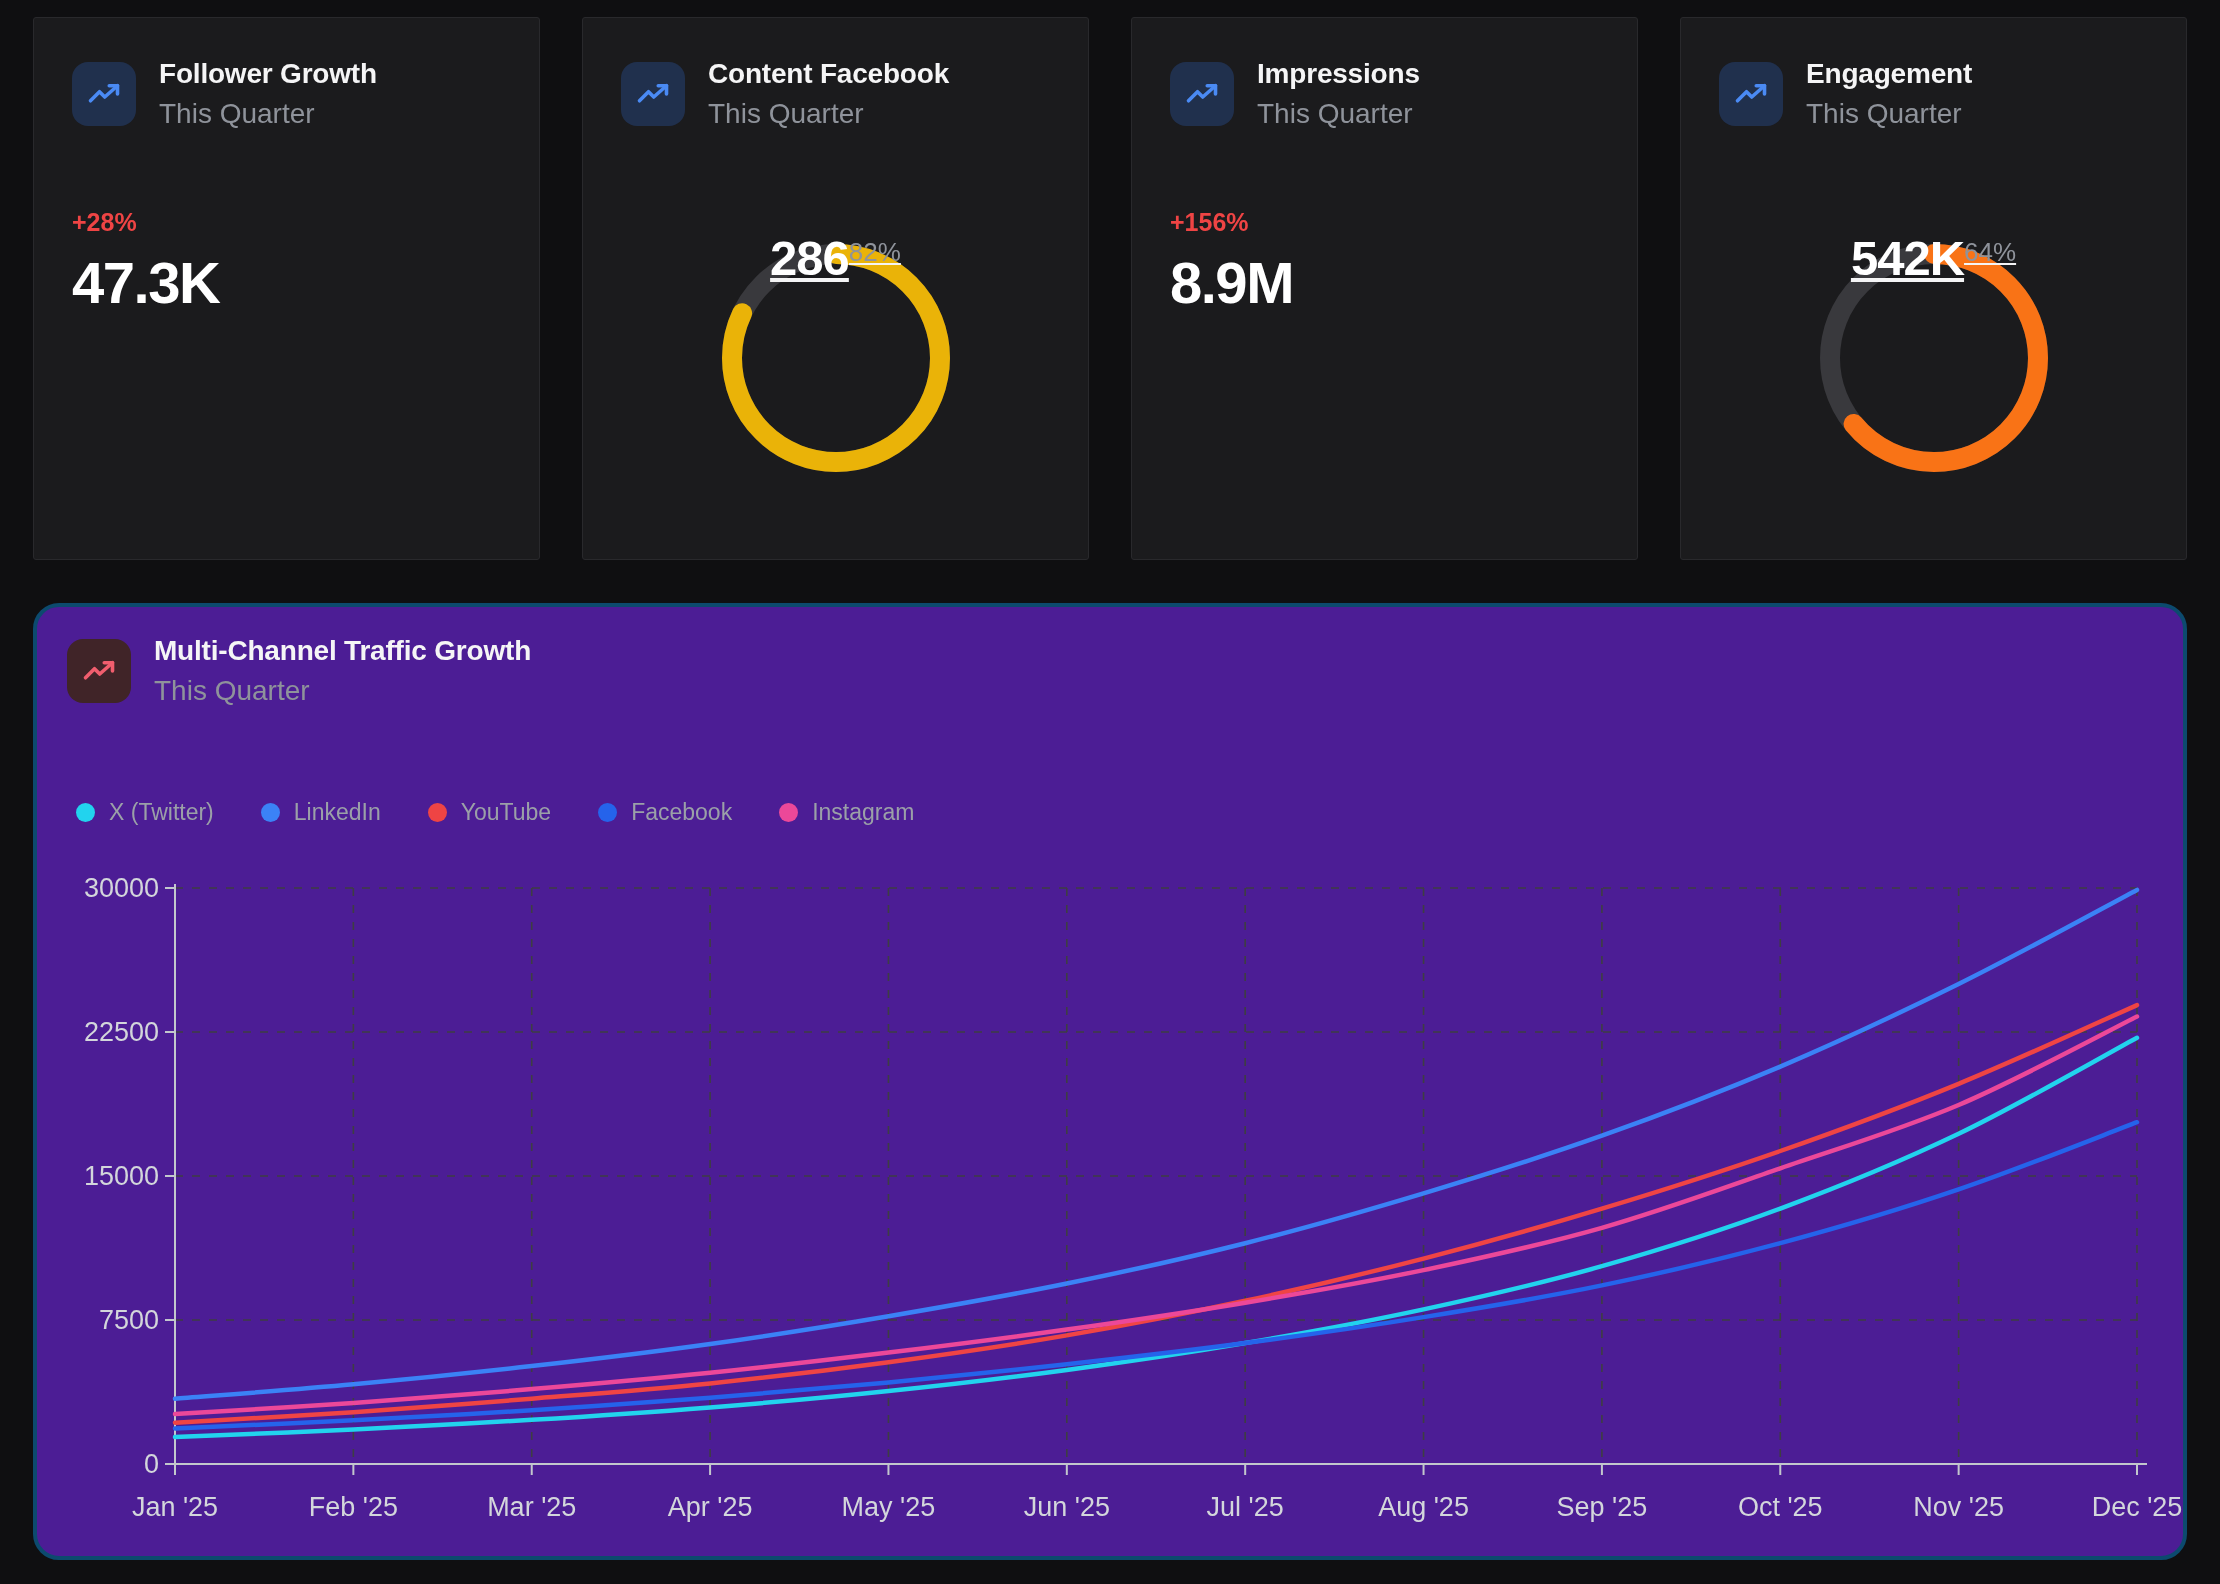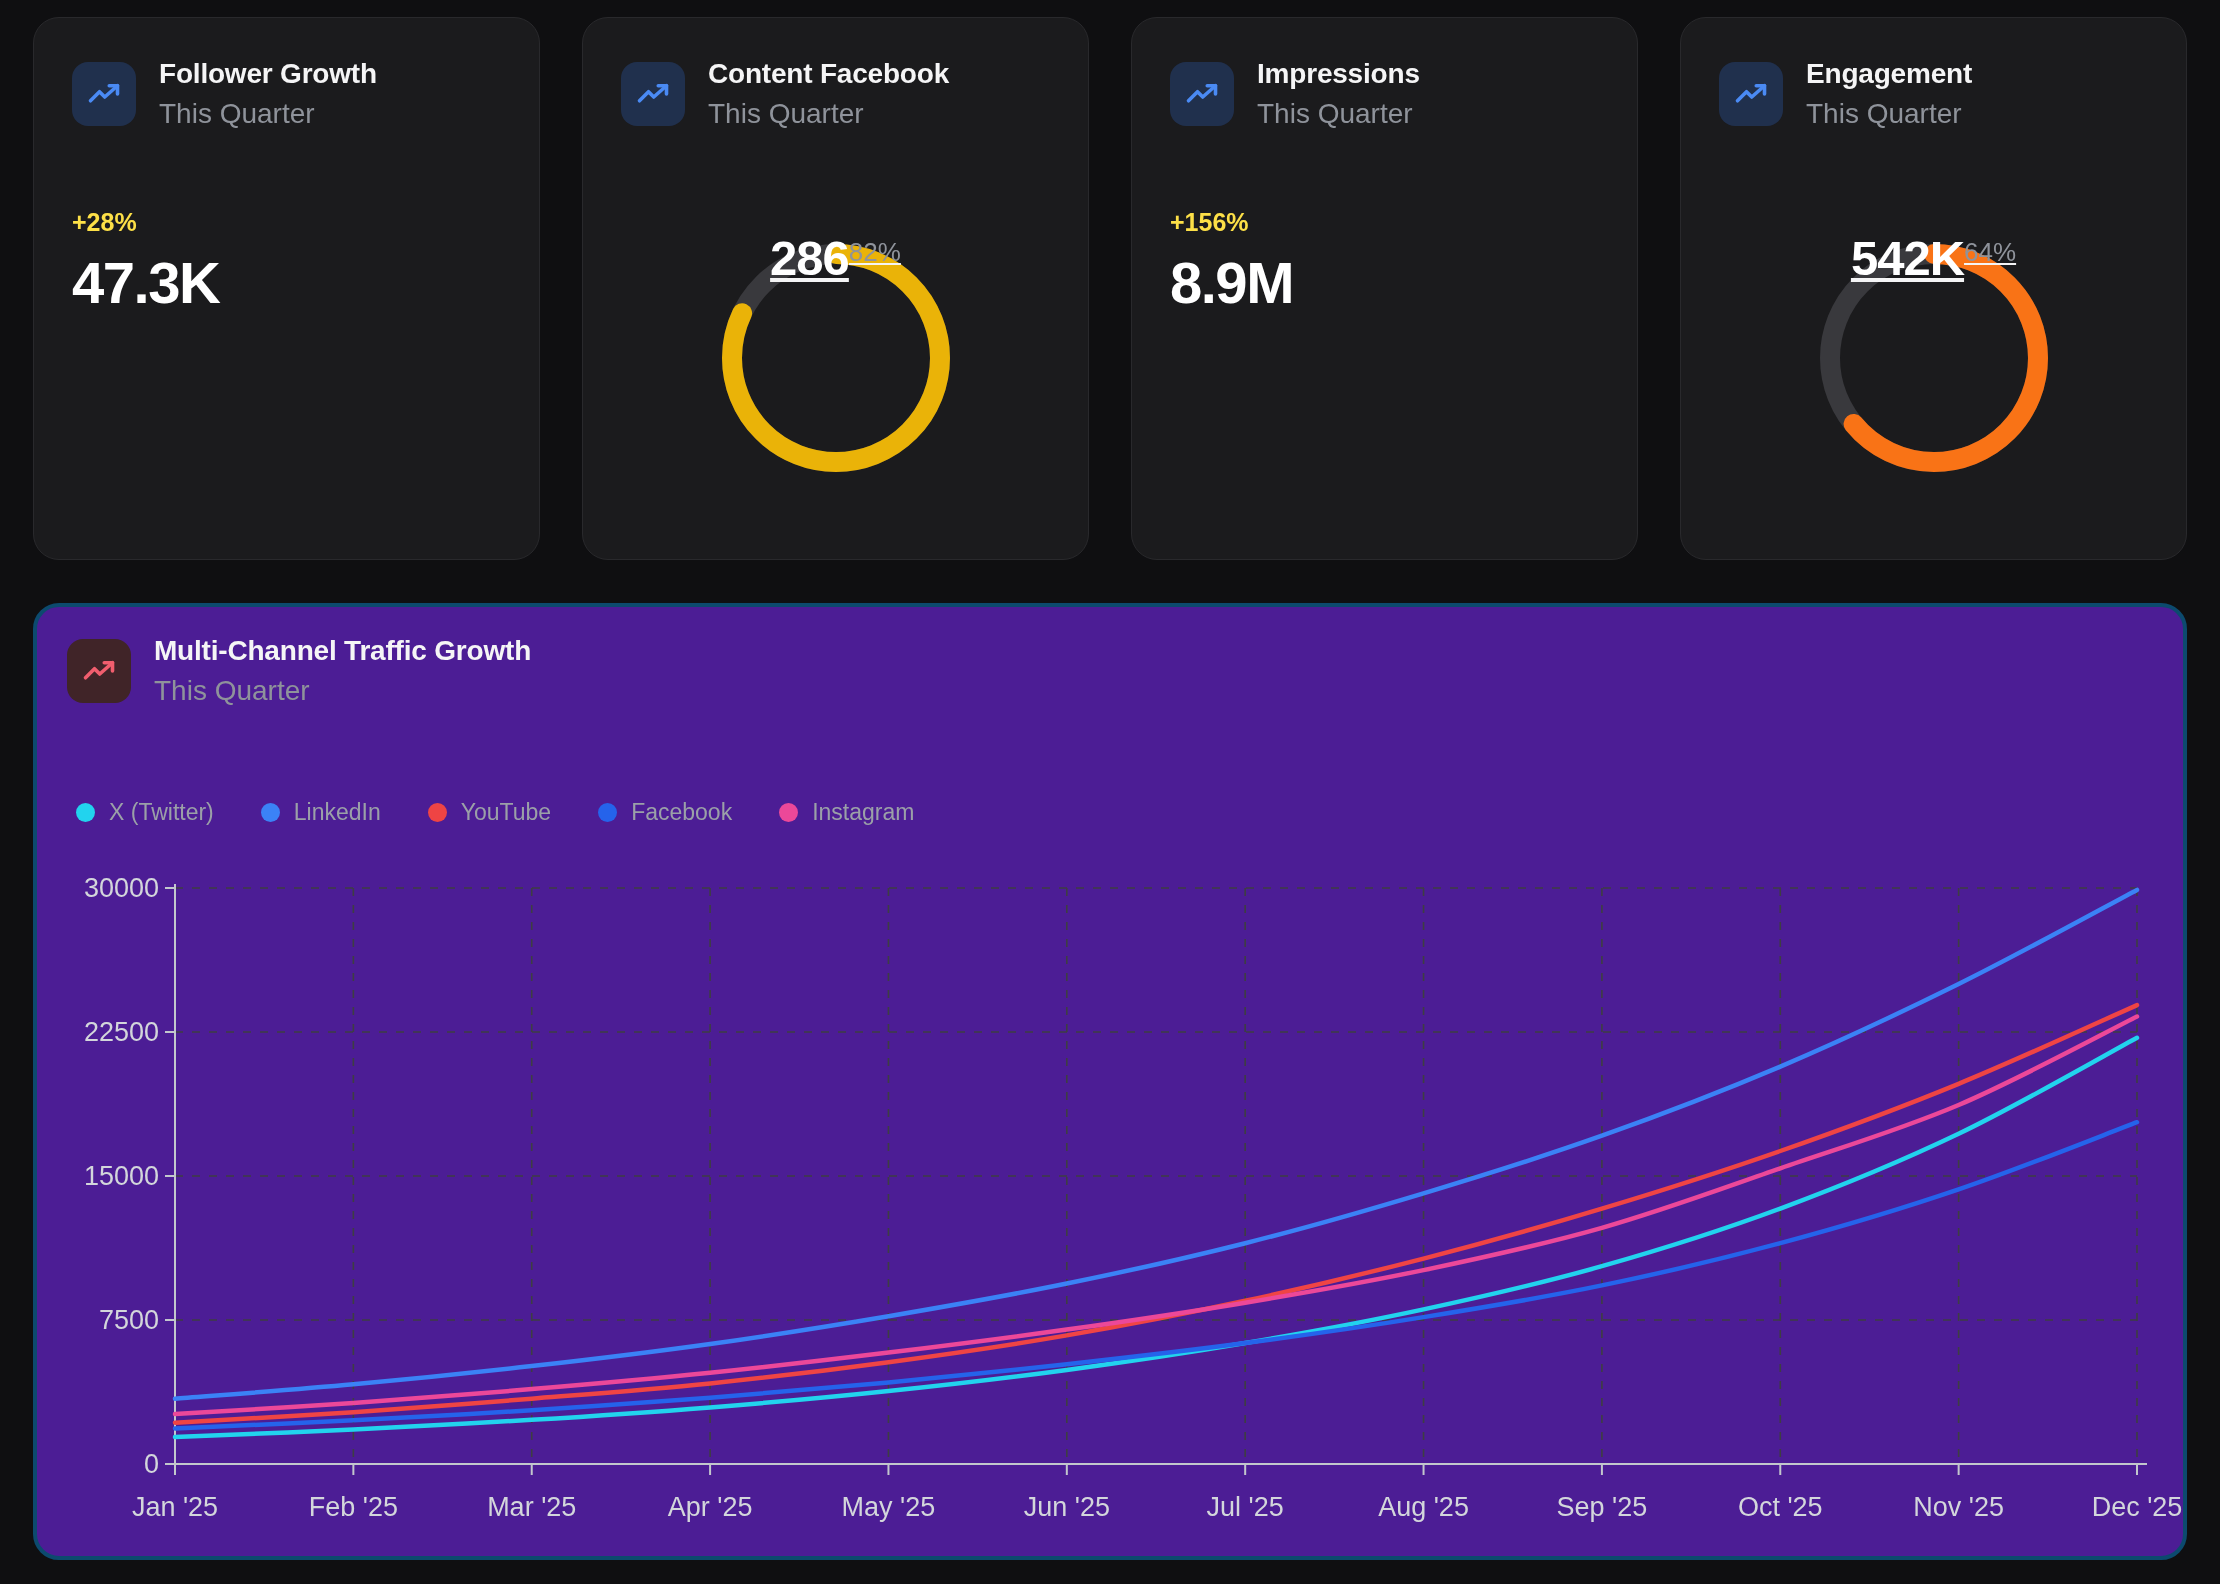--- a/index.html
+++ b/index.html
@@ -13,38 +13,38 @@
   .stat-cards-row {
     display:grid;
     grid-template-columns:repeat(4,1fr);
     gap:42px;
     height:543px;
     margin-bottom:43px;
   }
   .card {
     background:#1b1b1d;
     border:1px solid #29292c;
-    border-radius:26px;
+    border-radius:3px;
     padding:40px 38px;
     position:relative;
   }
   .card-header { display:flex; align-items:center; }
   .icon-tile {
     width:64px; height:64px;
     border-radius:16px;
     display:flex; align-items:center; justify-content:center;
     flex:0 0 auto;
     margin-right:23px;
   }
   .icon-tile--blue { background:#20304d; }
   .icon-tile--red  { background:#402428; }
   .card-title { font-size:28px; font-weight:700; color:#f5f5f6; letter-spacing:-0.2px; }
   .card-subtitle { font-size:28px; color:#8f939b; margin-top:8px; }
   .stat-block { margin-top:78px; }
-  .stat-delta { font-size:25px; font-weight:600; color:#fde047; }
+  .stat-delta { font-size:25px; font-weight:600; color:#ef4444; }
   .stat-value { font-size:58px; font-weight:700; color:#ffffff; letter-spacing:-1.5px; margin-top:12px; }
   .donut-wrap {
     margin-top:100px;
     display:flex; justify-content:center;
     position:relative;
   }
   .gauge-box { position:relative; width:256px; height:256px; }
   .gauge-track { fill:none; stroke:#39393d; stroke-width:20; }
   .gauge-value { fill:none; stroke-width:20; stroke-linecap:round; }
   .gauge-center {

